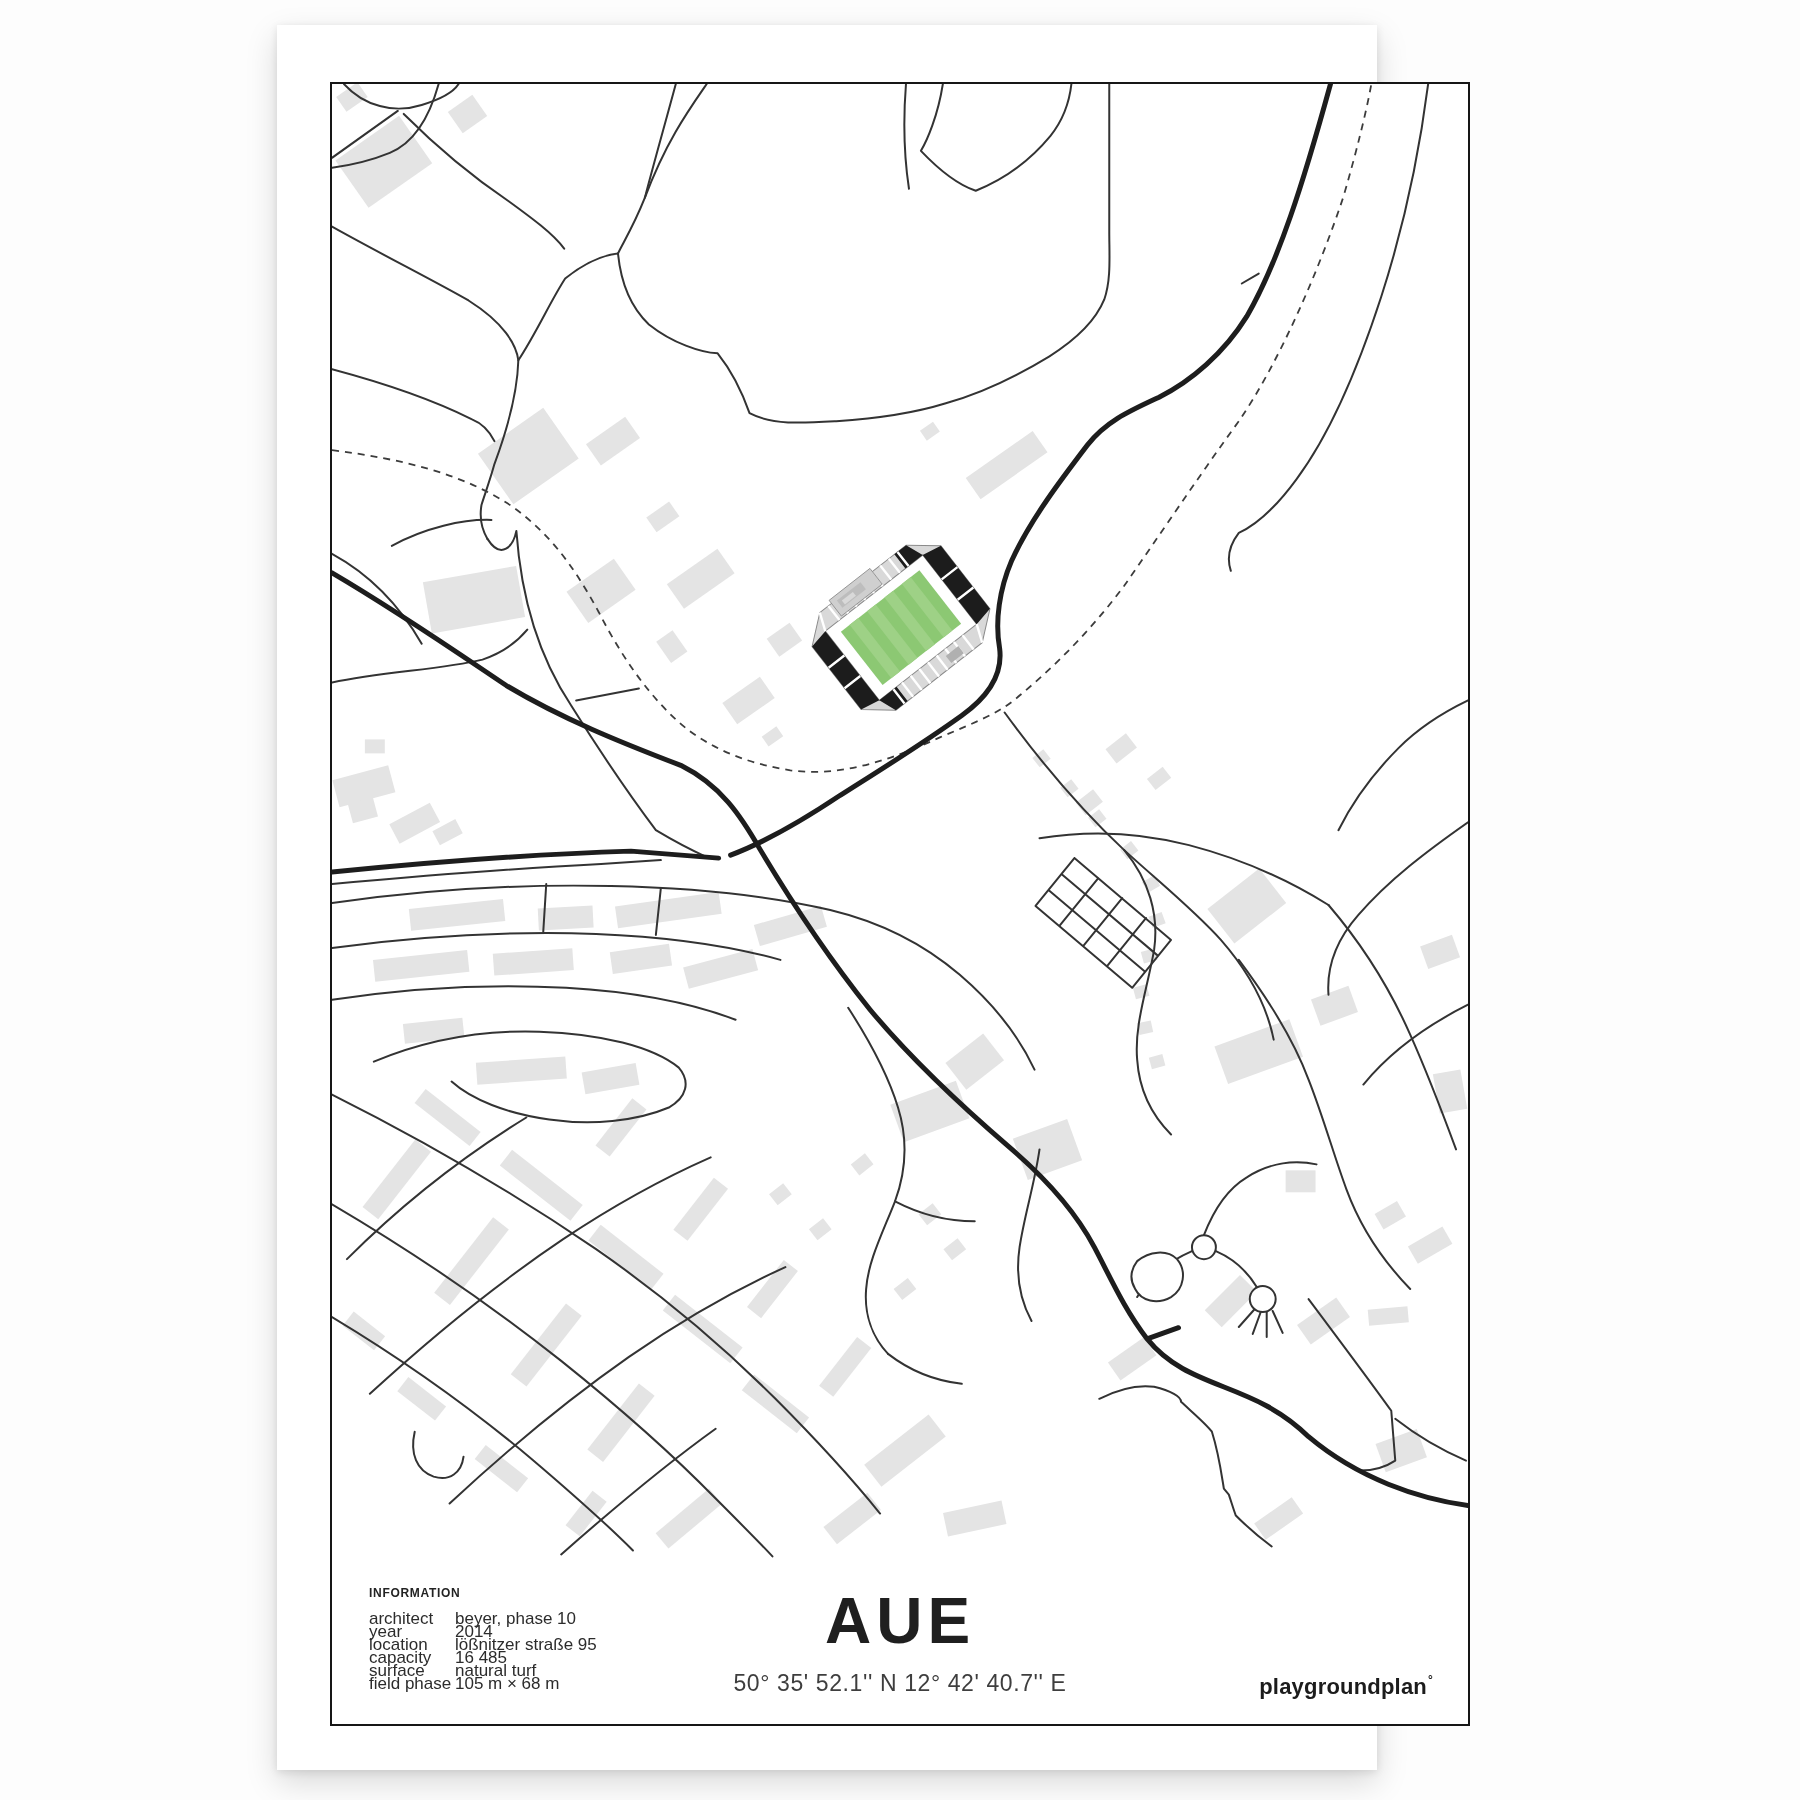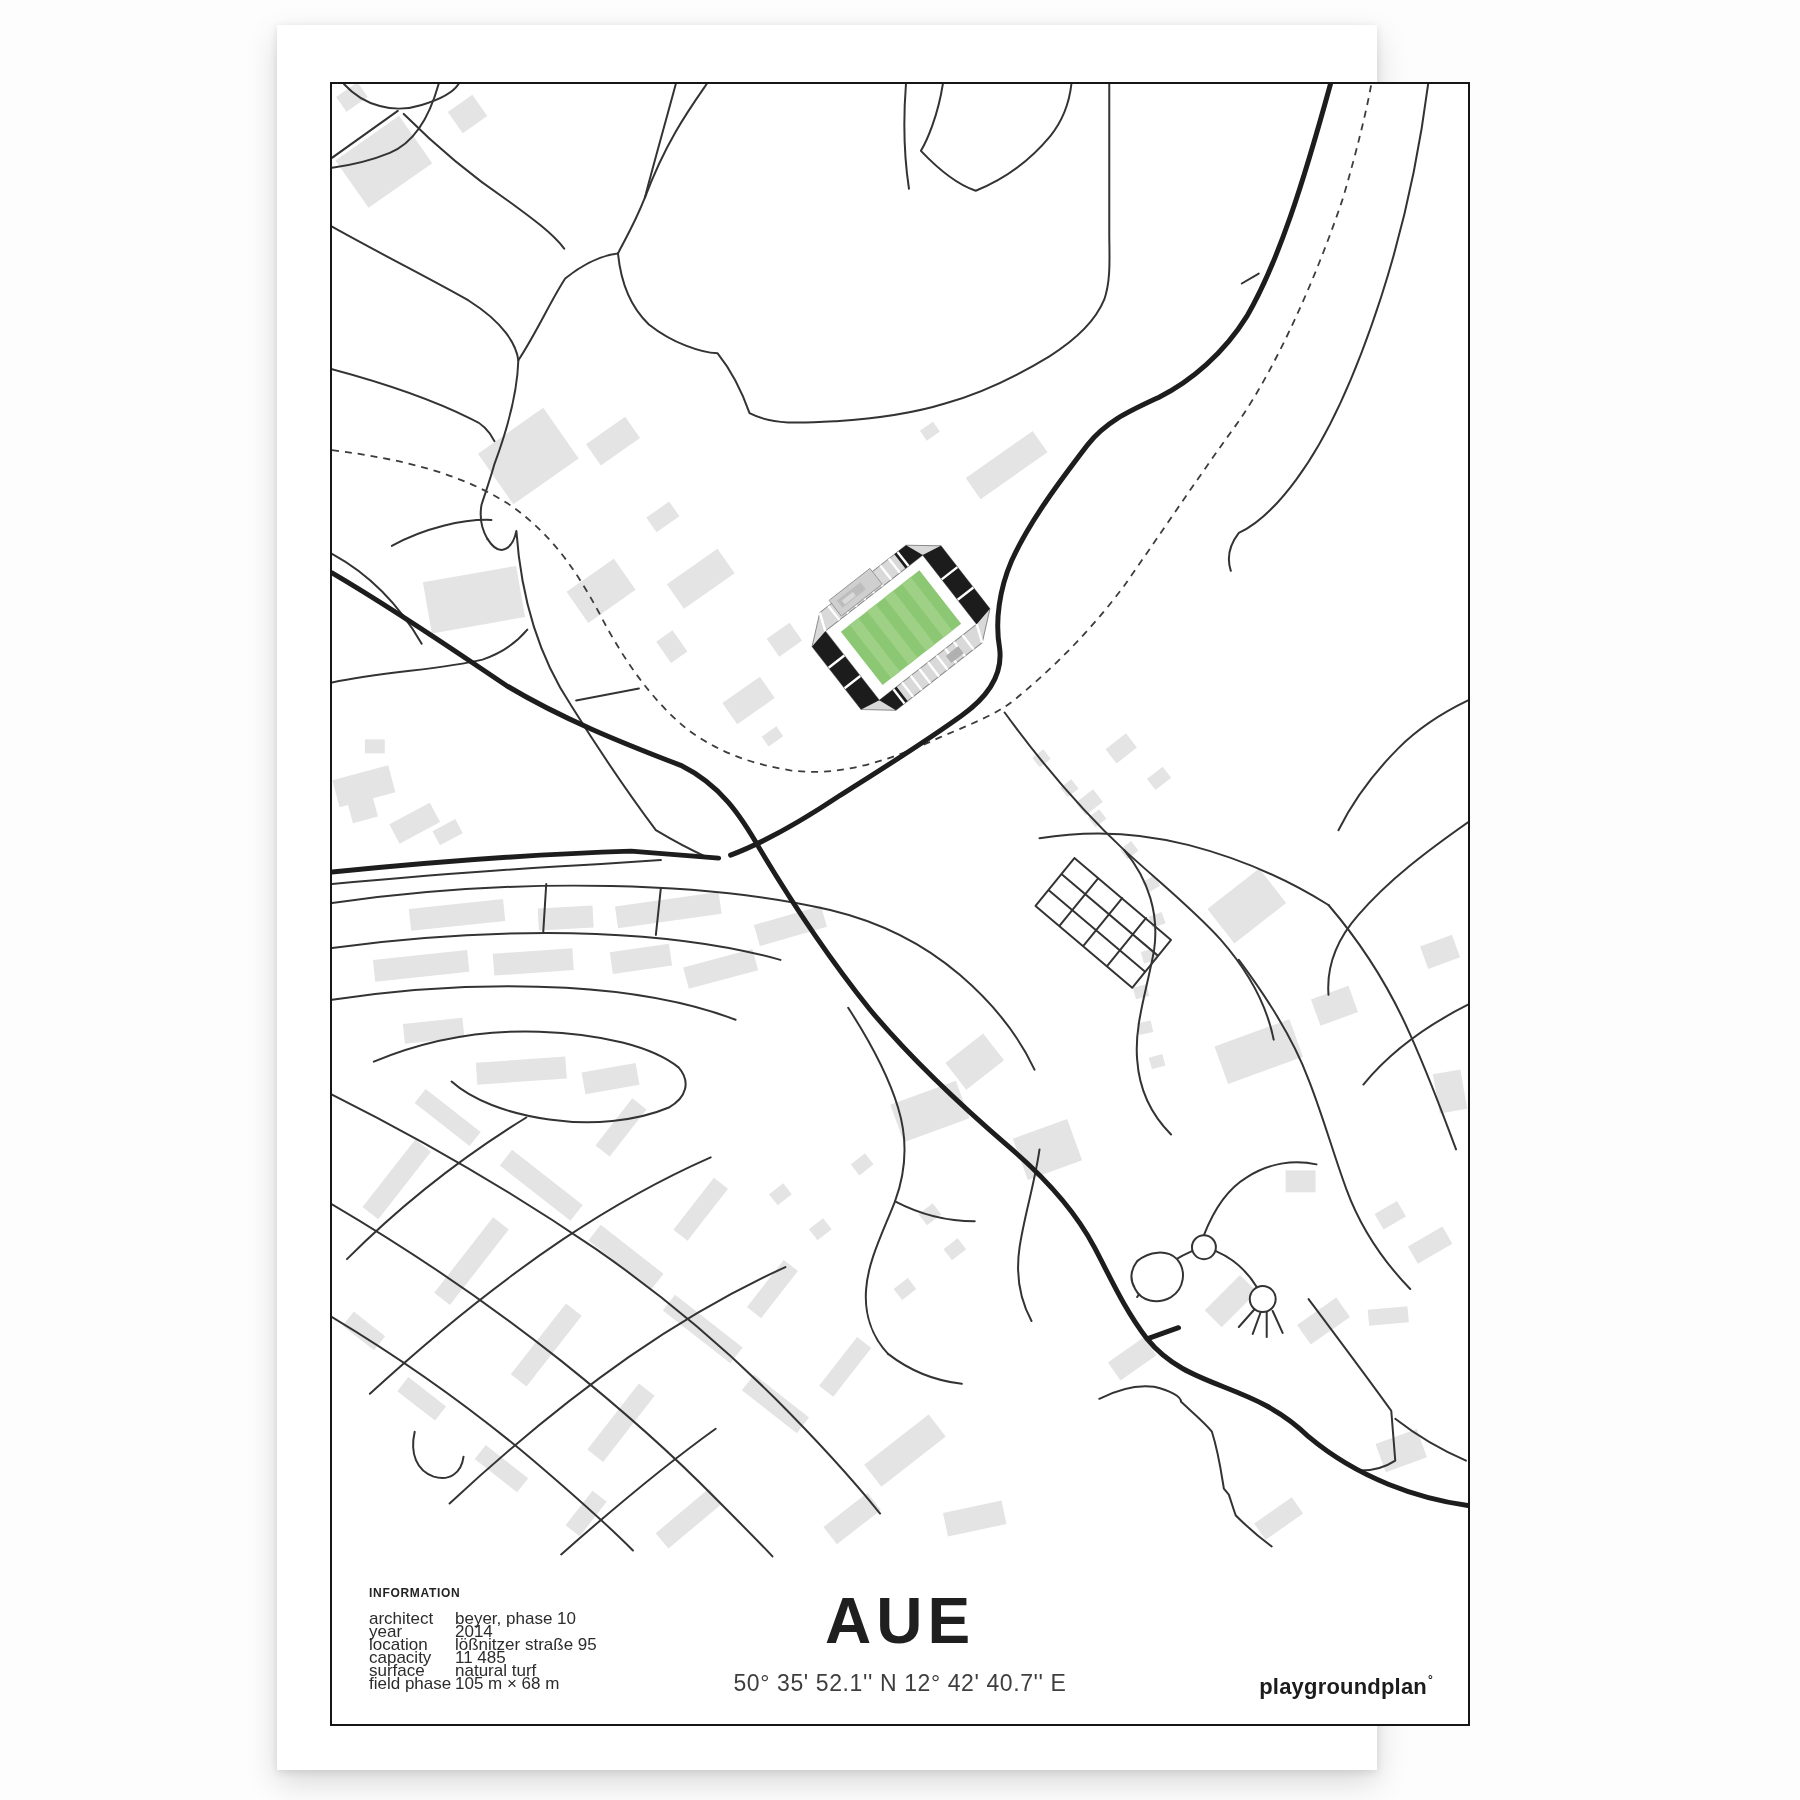--- a/index.html
+++ b/index.html
@@ -225,21 +225,21 @@
         <div class="info-row">
           <span class="info-label">year</span>
           <span class="info-value">2014</span>
         </div>
         <div class="info-row">
           <span class="info-label">location</span>
           <span class="info-value">lößnitzer straße 95</span>
         </div>
         <div class="info-row">
           <span class="info-label">capacity</span>
-          <span class="info-value">11 485</span>
+          <span class="info-value">16 485</span>
         </div>
         <div class="info-row">
           <span class="info-label">surface</span>
           <span class="info-value">natural turf</span>
         </div>
         <div class="info-row">
           <span class="info-label">field phase</span>
           <span class="info-value">105 m × 68 m</span>
         </div>
       </div>

